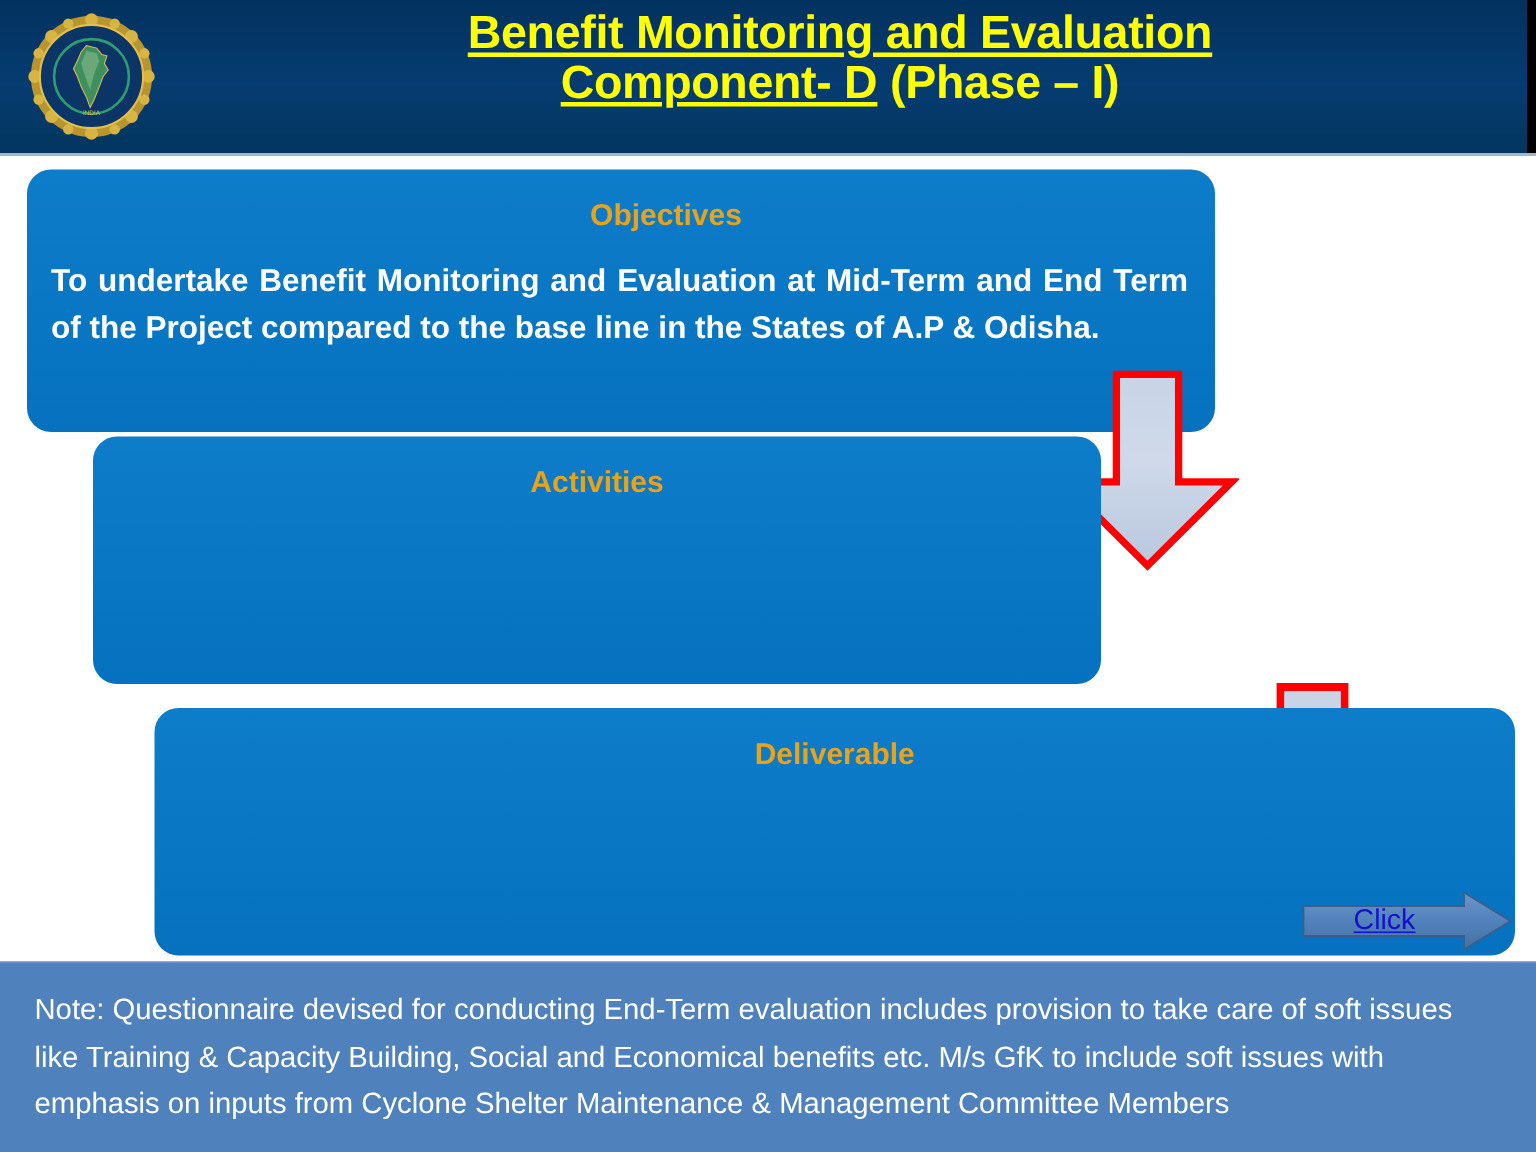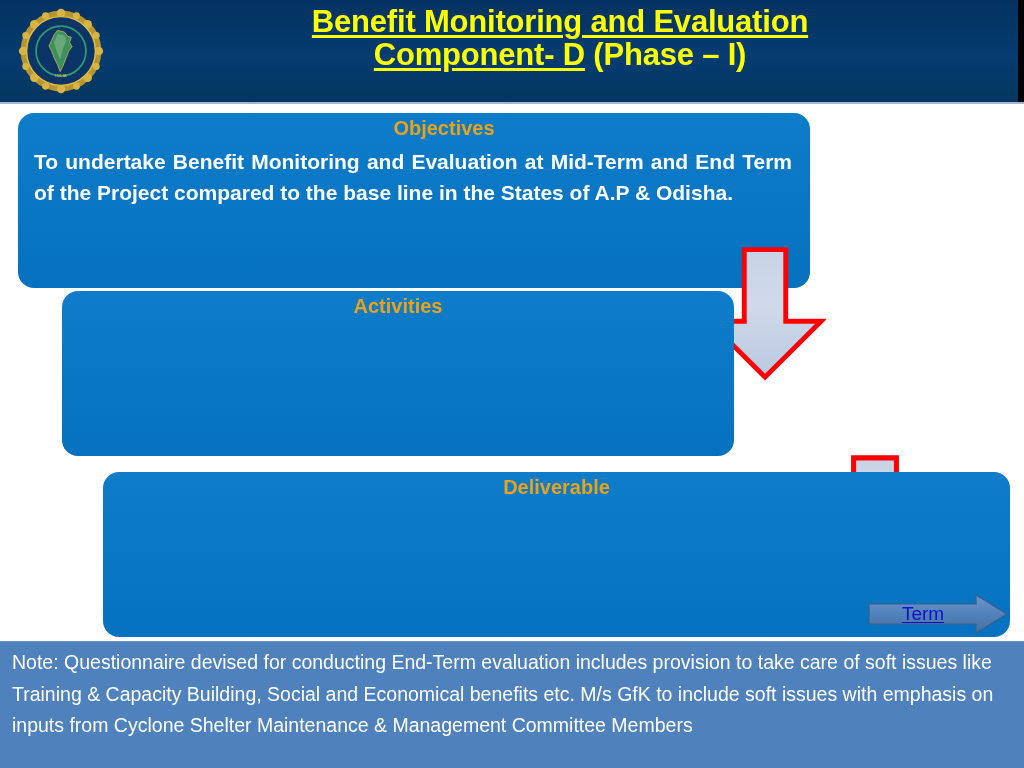--- a/index.html
+++ b/index.html
@@ -63,21 +63,21 @@
     border-radius: 16px;
     box-sizing: border-box;
     color: #ffffff;
   }
   .box-title {
     text-align: center;
     color: #e8a31a;
     font-weight: bold;
     font-size: 20px;
     line-height: 1.1;
-    margin: 0;
+    margin: 16px;
     padding-top: 4px;
   }
   .box-body {
     color: #ffffff;
     font-weight: bold;
     font-size: 21px;
     line-height: 1.46;
     text-align: justify;
     text-align-last: left;
     margin: 6px;
@@ -125,21 +125,21 @@
     width: 1024px; height: 127px;
     background: #4f81bd;
     box-sizing: border-box;
     border-top: 1px solid #6f93c4;
   }
   #note-text {
     color: #ffffff;
     font-size: 19.5px;
     line-height: 1.62;
     padding: 5px 16px 0 12px;
-    margin: 0;
+    margin: 11px;
     text-align: left;
   }
 </style>
 </head>
 <body>
 
 <div id="header-band">
 
   <svg id="ndma-logo" viewBox="0 0 100 100">
     <g>
@@ -222,18 +222,18 @@
   <defs>
     <linearGradient id="cgrad" x1="0" y1="0" x2="0" y2="1">
       <stop offset="0%" stop-color="#6d95c8"></stop>
       <stop offset="50%" stop-color="#5282bc"></stop>
       <stop offset="100%" stop-color="#46719f"></stop>
     </linearGradient>
   </defs>
   <polygon points="1,10 108,10 108,1 139,20 108,39 108,30 1,30" fill="url(#cgrad)" stroke="#3a5f8a" stroke-width="1.2"></polygon>
 </svg>
 <div id="click-label">
-  <span>Term</span>
+  <span>Click</span>
 </div>
 
 <div id="note-bar">
   <p id="note-text">Note: Questionnaire devised for conducting End-Term evaluation includes provision to take care of soft issues like Training &amp; Capacity Building, Social and Economical benefits etc. M/s GfK to include soft issues with emphasis on inputs from Cyclone Shelter Maintenance &amp; Management Committee Members</p>
 </div>
 
 </body></html>

